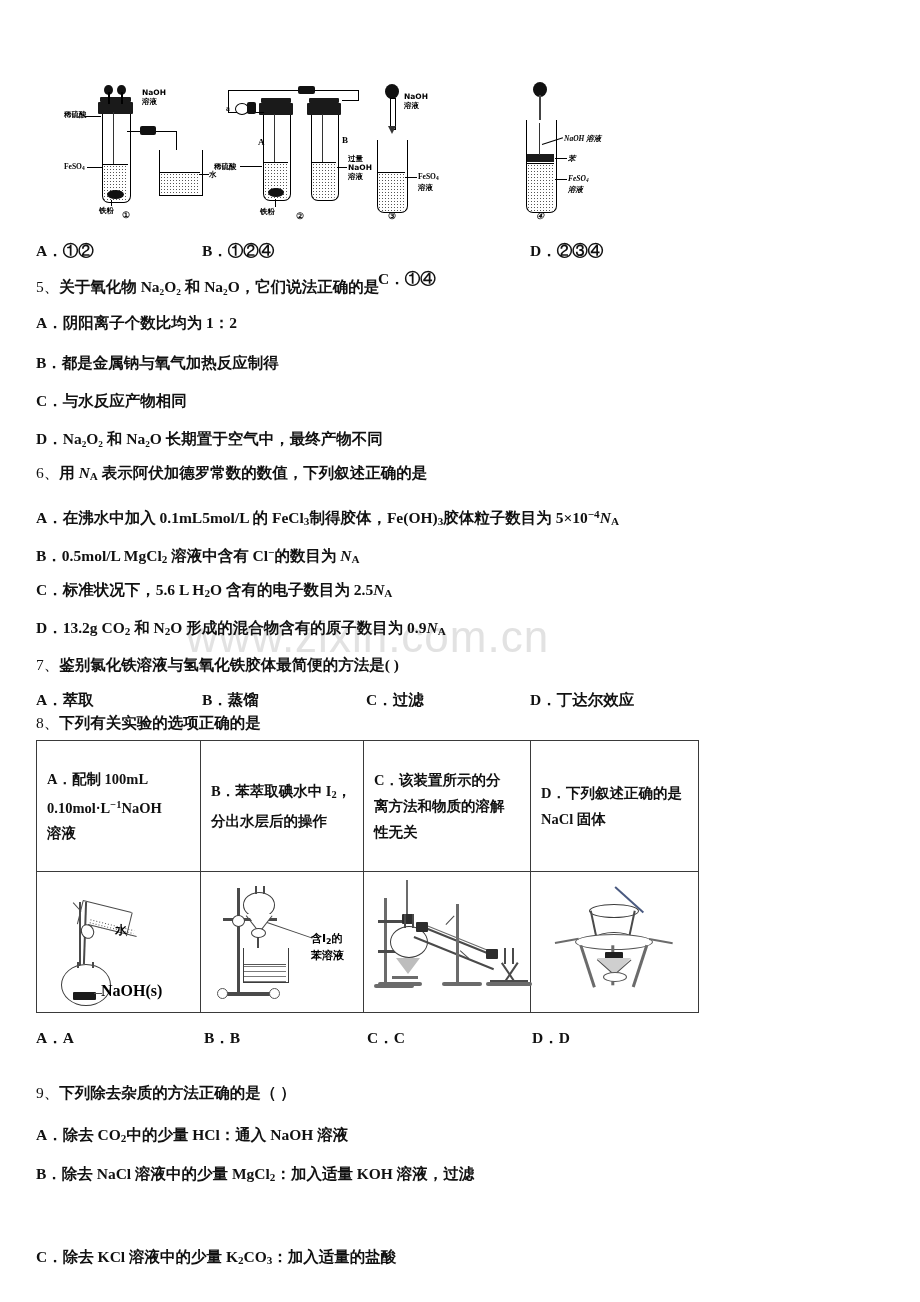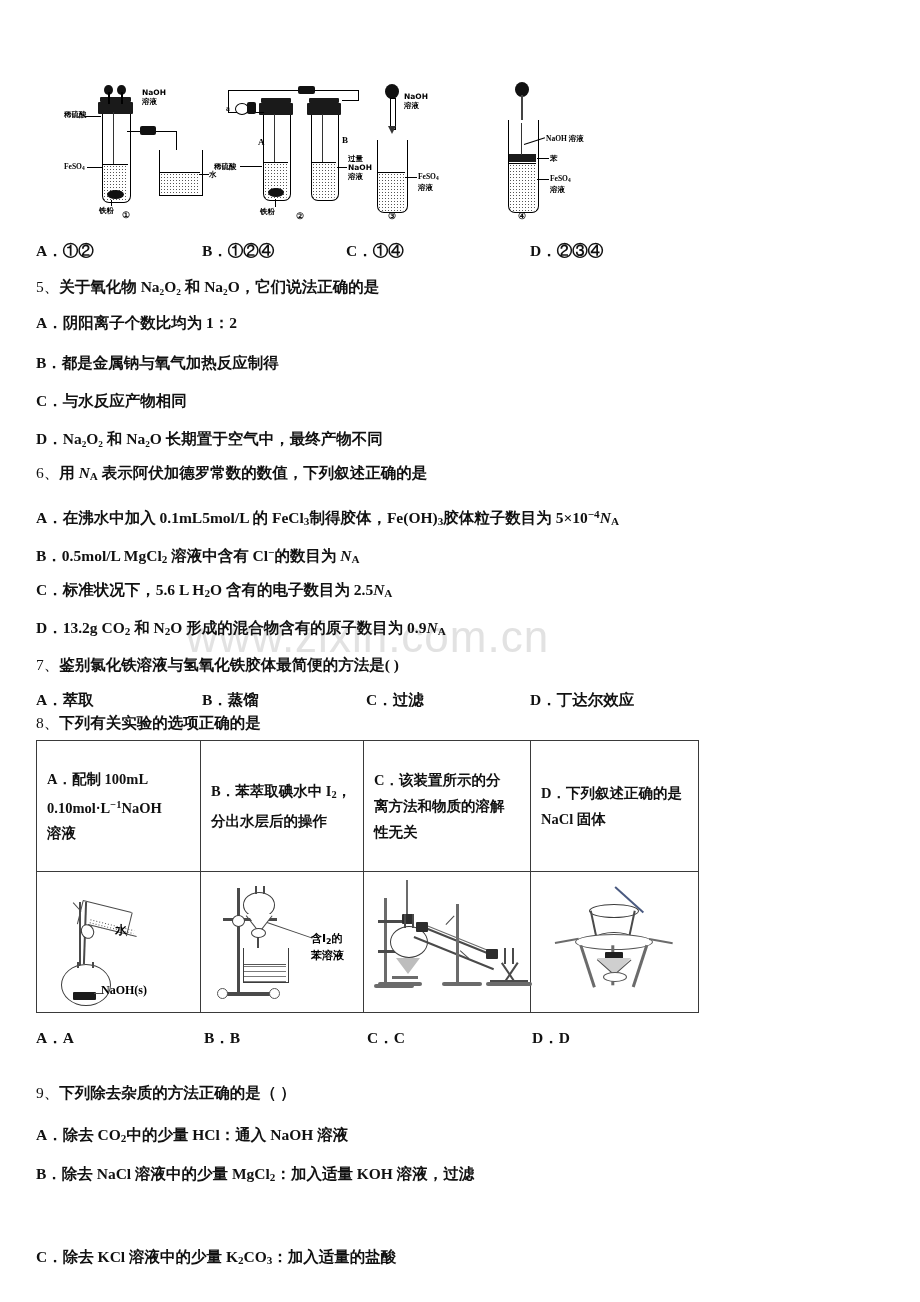--- a/index.html
+++ b/index.html
@@ -253,21 +253,21 @@
 
       <div class="tube" style="left:17px;top:62px;width:29px;height:72px;"></div>
       <div class="liq" style="left:18.2px;top:94px;width:26.6px;height:39px;border-radius:0 0 6px 6px;"></div>
 
       <div class="lbl cn" style="left:44px;top:14px;">NaOH<br>溶液</div>
       <div class="lbl" style="left:58px;top:94px;">FeSO<sub>4</sub><br><span style="font-family:'DejaVu Sans',sans-serif;">溶液</span></div>
       <div class="ldr" style="left:45px;top:99px;width:12px;"></div>
       <div class="figcap" style="left:28px;top:133px;">③</div>
     </div>
 
-    <div class="fig" style="left:444px;top:0;width:160px;height:145px;">
+    <div class="fig" style="left:462px;top:0;width:160px;height:145px;font-style:italic;">
 
       <div class="bulb" style="left:35px;top:4px;width:14px;height:15px;"></div>
       <div class="rod" style="left:41px;top:17px;width:2px;height:28px;background:#444;"></div>
 
       <div class="tube" style="left:28px;top:42px;width:29px;height:92px;"></div>
       <div class="liq" style="left:29.2px;top:85px;width:26.6px;height:48px;border-radius:0 0 6px 6px;"></div>
 
       <div class="stopper" style="left:29px;top:76px;width:27px;height:8px;background:#1b1b1b;border-radius:0;"></div>
 
       <div class="rod" style="left:41px;top:45px;width:1.2px;height:32px;background:#333;"></div>
@@ -283,21 +283,21 @@
 
   </div>
 
   <div class="opt-row" style="top:241px;">
     <span style="left:0px;">
       <span class="ol">A．</span><span>①②</span>
     </span>
     <span style="left:166px;">
       <span class="ol">B．</span><span>①②④</span>
     </span>
-    <span style="left:310px;">
+    <span style="left:342px;margin-top:28px;">
       <span class="ol">C．</span><span>①④</span>
     </span>
     <span style="left:494px;">
       <span class="ol">D．</span><span>②③④</span>
     </span>
   </div>
 
   <div class="qline" style="top:277px;font-weight:bold;text-align:center;">
     <span class="qnum">5、</span><span>关于氧化物 Na₂O₂ 和 Na₂O，它们说法正确的是</span>
   </div>
@@ -397,21 +397,21 @@
             <div class="ln" style="left:36px;top:30px;width:12px;height:1.4px;transform:rotate(48deg);transform-origin:left center;"></div>
 
             <div class="oval" style="left:44px;top:52px;width:11px;height:13px;border-width:1.2px;transform:rotate(-25deg);"></div>
 
             <div class="oval" style="left:24px;top:92px;width:48px;height:40px;"></div>
             <div class="ln" style="left:40px;top:90px;width:1.5px;height:6px;"></div>
             <div class="ln" style="left:55px;top:90px;width:1.5px;height:6px;"></div>
             <div style="position:absolute;left:36px;top:120px;width:23px;height:8px;background:#1c1c1c;border-radius:1px;"></div>
 
             <div class="lbl cn" style="left:78px;top:54px;font-size:12px;">水</div>
-            <div class="lbl" style="left:64px;top:114px;font-size:12px;font-family:'Liberation Serif',serif;">NaOH(s)</div>
+            <div class="lbl" style="left:64px;top:114px;font-size:16px;font-family:'Liberation Serif',serif;">NaOH(s)</div>
             <div class="ln" style="left:57px;top:121px;width:8px;height:1px;"></div>
           </div>
         </td>
 
         <td>
           <div class="cellfig">
 
             <div class="ln" style="left:36px;top:16px;width:3.2px;height:108px;"></div>
             <div class="ln" style="left:18px;top:120px;width:58px;height:4px;border-radius:2px;"></div>
             <div class="oval" style="left:16px;top:116px;width:9px;height:9px;border-color:#555;"></div>

